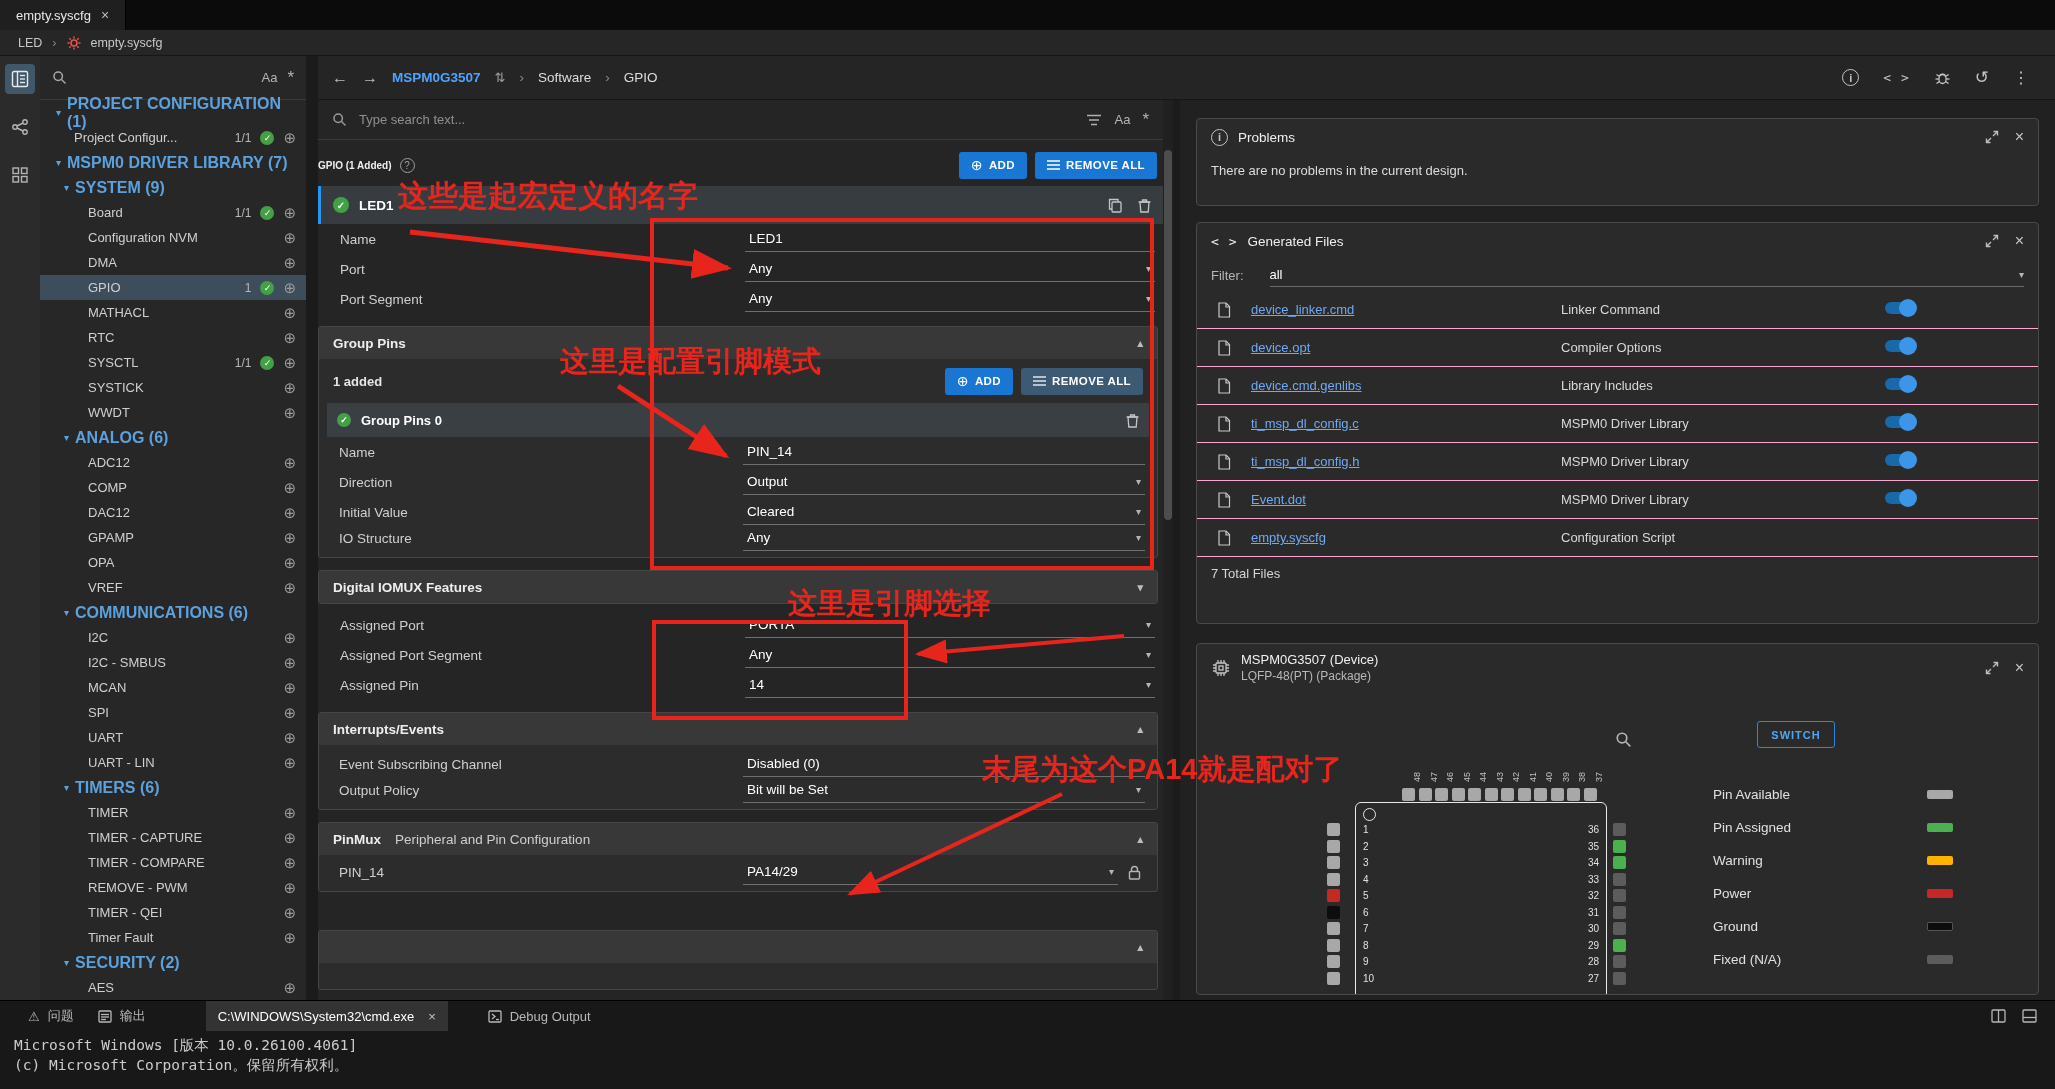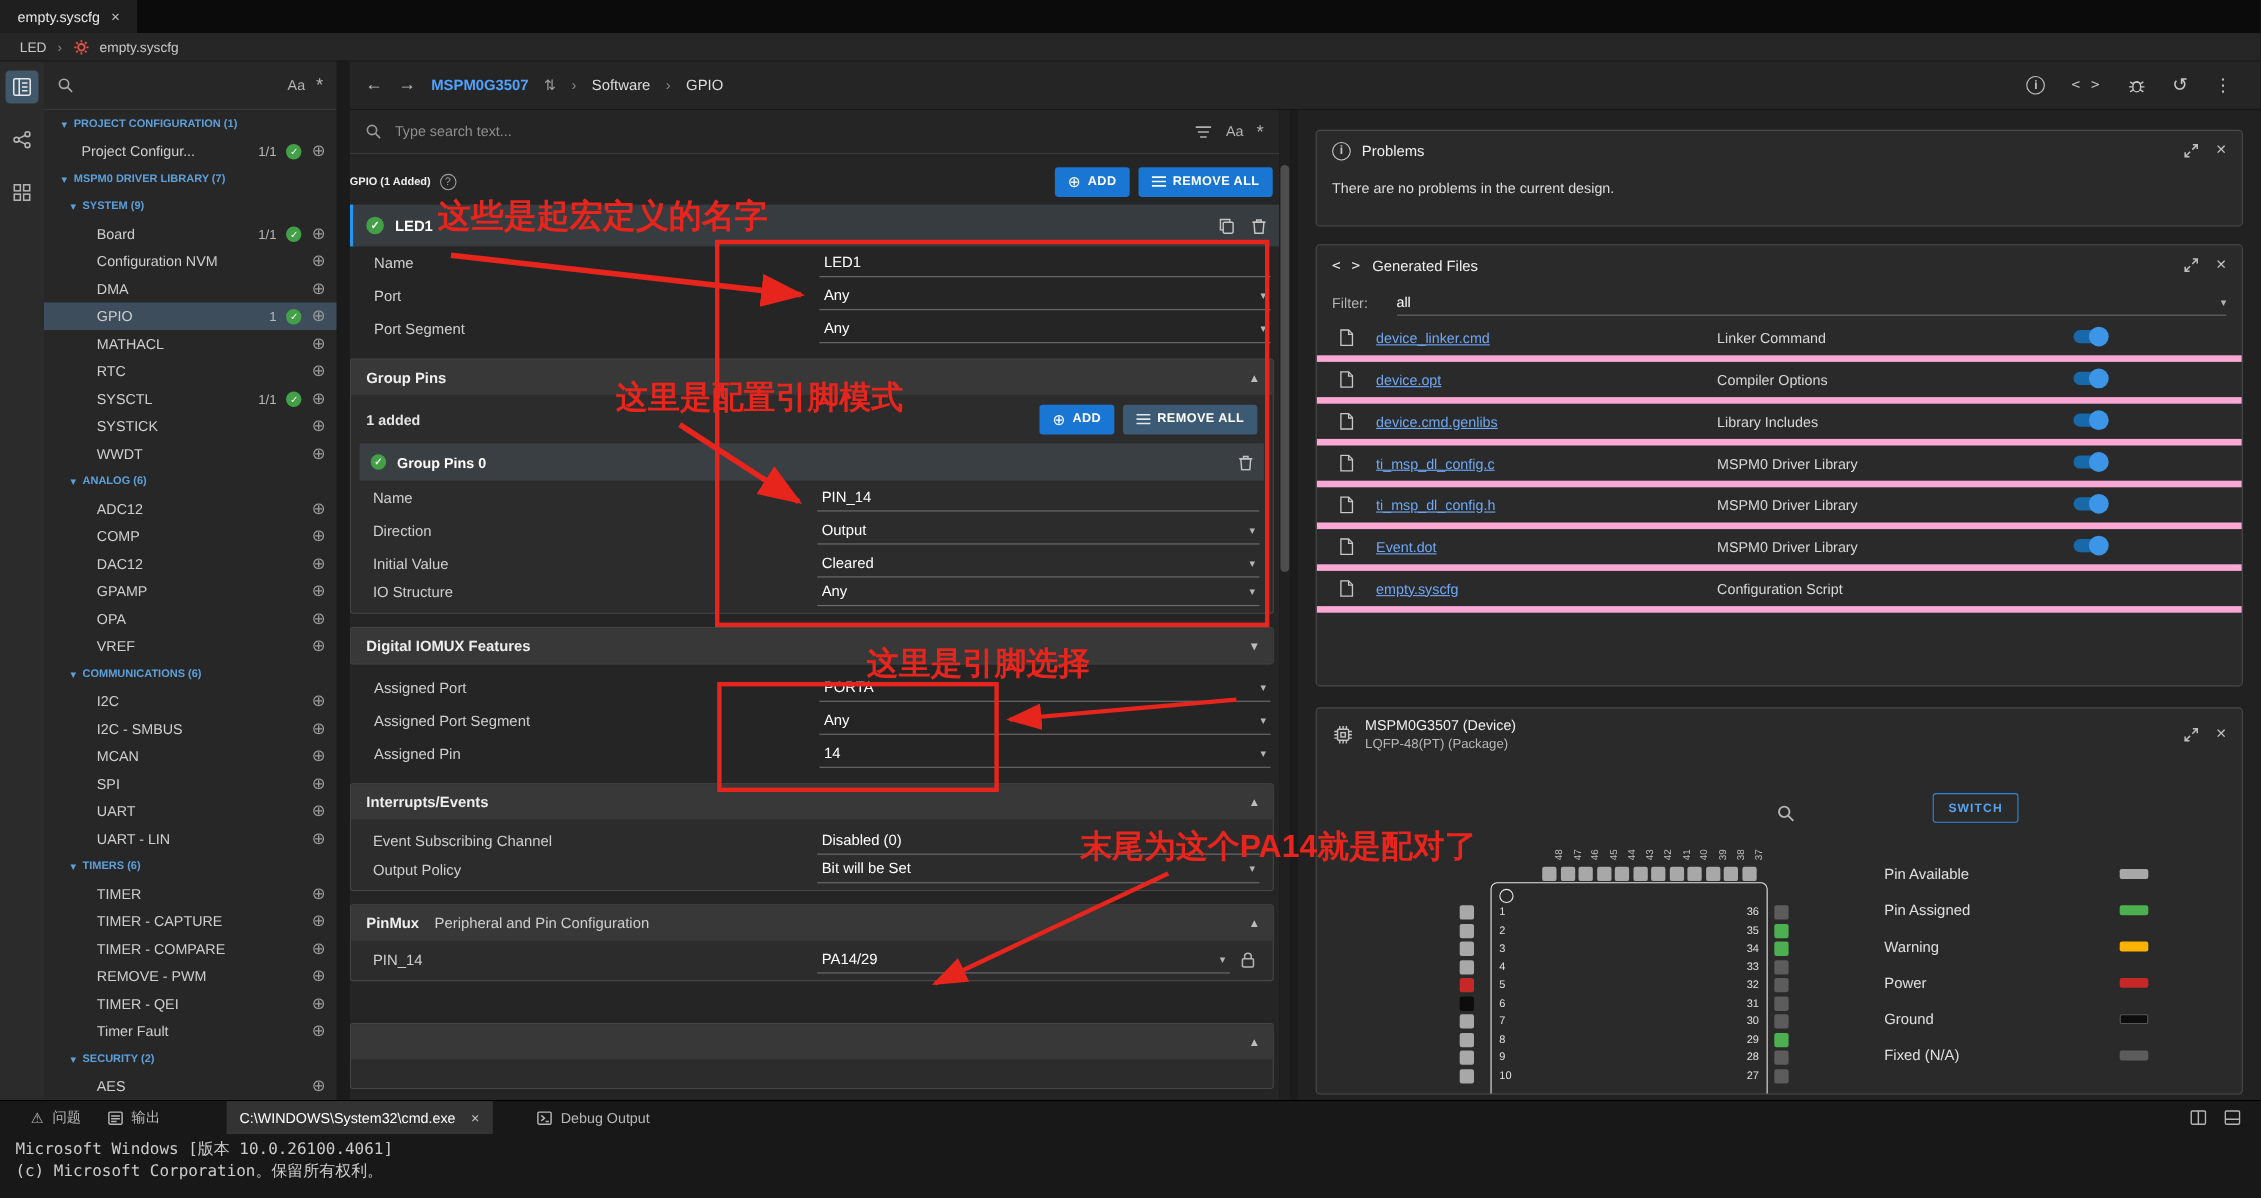--- a/index.html
+++ b/index.html
@@ -21,21 +21,21 @@
   .act-btn { width:30px; height:30px; display:flex; align-items:center; justify-content:center; border-radius:4px; }
   .act-btn.sel { background:#41586b; }
 
   
   .treepanel { position:absolute; left:40px; top:56px; width:266px; height:944px; background:#272727; overflow:hidden; }
   .tree-search { height:44px; display:flex; align-items:center; padding:0 12px; gap:10px; border-bottom:1px solid #3a3a3a; color:#aaa; }
   .tree-search .grow { flex:1; }
   .tsmall { font-size:13px; color:#b5b5b5; }
   .trow { display:flex; align-items:center; height:25px; font-size:13px; color:#cfcfcf; }
   .trow.tsel { background:#3d4d5c; }
-  .tgroup .tlabel { color:#5ca0dc; font-weight:bold; font-size:10px; }
+  .tgroup .tlabel { color:#5ca0dc; font-weight:bold; font-size:16px; }
   .tarrow { color:#5ca0dc; font-size:10px; margin-right:6px; }
   .tright { margin-left:auto; display:flex; align-items:center; gap:9px; padding-right:10px; }
   .tbadge { font-size:12px; color:#b8b8b8; }
   .tplus { color:#9a9a9a; font-size:15px; line-height:1; }
 
   .check { width:16px; height:16px; border-radius:50%; background:#43a047; color:#fff; font-size:10px; display:inline-flex; align-items:center; justify-content:center; flex:0 0 auto; }
   .check.sm { width:14px; height:14px; font-size:9px; }
 
   
   .navbar { position:absolute; left:318px; top:56px; width:1737px; height:44px; background:#252526; display:flex; align-items:center; padding:0 14px; gap:14px; font-size:13.5px; border-bottom:1px solid #161616; }
@@ -88,21 +88,21 @@
   .card-header { display:flex; align-items:center; height:36px; padding:0 14px; gap:10px; font-size:13.5px; color:#eee; }
   .card-actions { margin-left:auto; display:flex; gap:16px; align-items:center; color:#bdbdbd; }
   .card-x { font-size:16px; color:#c5c5c5; }
   .card-problems { top:18px; height:88px; }
   .problems-msg { padding:8px 0 0 14px; font-size:13px; color:#dcdcdc; }
   .card-genfiles { top:122px; height:402px; }
   .filterrow { height:32px; display:flex; align-items:center; padding:0 14px; font-size:13px; color:#b5b5b5; }
   .filter-field { flex:1; margin-left:26px; border-bottom:1px solid #6a6a6a; height:24px; display:flex; align-items:center; color:#fff; }
   .filter-field .caret { margin-left:auto; color:#b5b5b5; font-size:10px; }
   .gf-grid { display:grid; grid-template-columns:54px 310px 310px auto; align-items:center; height:30px; font-size:12.5px; color:#b0b0b0; border-bottom:1px solid #454545; }
-  .gf-row { display:grid; grid-template-columns:54px 310px 310px auto; align-items:center; height:38px; font-size:13px; border-bottom:6px solid #f9a8d4; }
+  .gf-row { display:grid; grid-template-columns:54px 310px 310px auto; align-items:center; height:38px; font-size:13px; border-bottom:1px solid #f9a8d4; }
   .gf-row .fico { justify-self:center; display:flex; }
   .gf-link { color:#6fa8f5; text-decoration:underline; }
   .gf-cat { color:#d8d8d8; }
   .toggle { position:relative; width:30px; height:12px; background:#1769aa; border-radius:6px; display:inline-block; margin-left:14px; }
   .toggle::after { content:''; position:absolute; right:-2px; top:-3px; width:18px; height:18px; border-radius:50%; background:#3d95e8; }
   .gf-footer { height:33px; display:flex; align-items:center; padding-left:14px; font-size:13px; color:#d5d5d5; }
   .card-device { top:543px; height:352px; }
   .dev-header { display:flex; align-items:center; padding:8px 14px 0 14px; gap:10px; }
   .dev-titles { display:flex; flex-direction:column; gap:2px; }
   .dev-title { font-size:13px; color:#f0f0f0; }
@@ -798,20 +798,21 @@
               <svg width="14" height="16" viewBox="0 0 14 16" fill="none" stroke="#c8c8c8" stroke-width="1.2">
                 <path d="M2 1h7l3.5 3.5V15H2z"></path>
                 <path d="M9 1v4h4"></path>
               </svg>
             </span>
             <span><a class="gf-link">empty.syscfg</a></span>
             <span class="gf-cat">Configuration Script</span>
             <span></span>
           </div>
         </div>
+      <div class="gf-footer">7 Total Files</div>
     </div>
 
     <div class="card card-device">
       <div class="dev-header">
         <span>
             <svg class="ic" width="20" height="20" viewBox="0 0 20 20" fill="none" stroke="#c5c5c5" stroke-width="1.3">
               <rect x="5" y="5" width="10" height="10" rx="1"></rect>
               <rect x="8" y="8" width="4" height="4"></rect>
               <line x1="7" y1="5" x2="7" y2="2"></line>
               <line x1="10" y1="5" x2="10" y2="2"></line>

